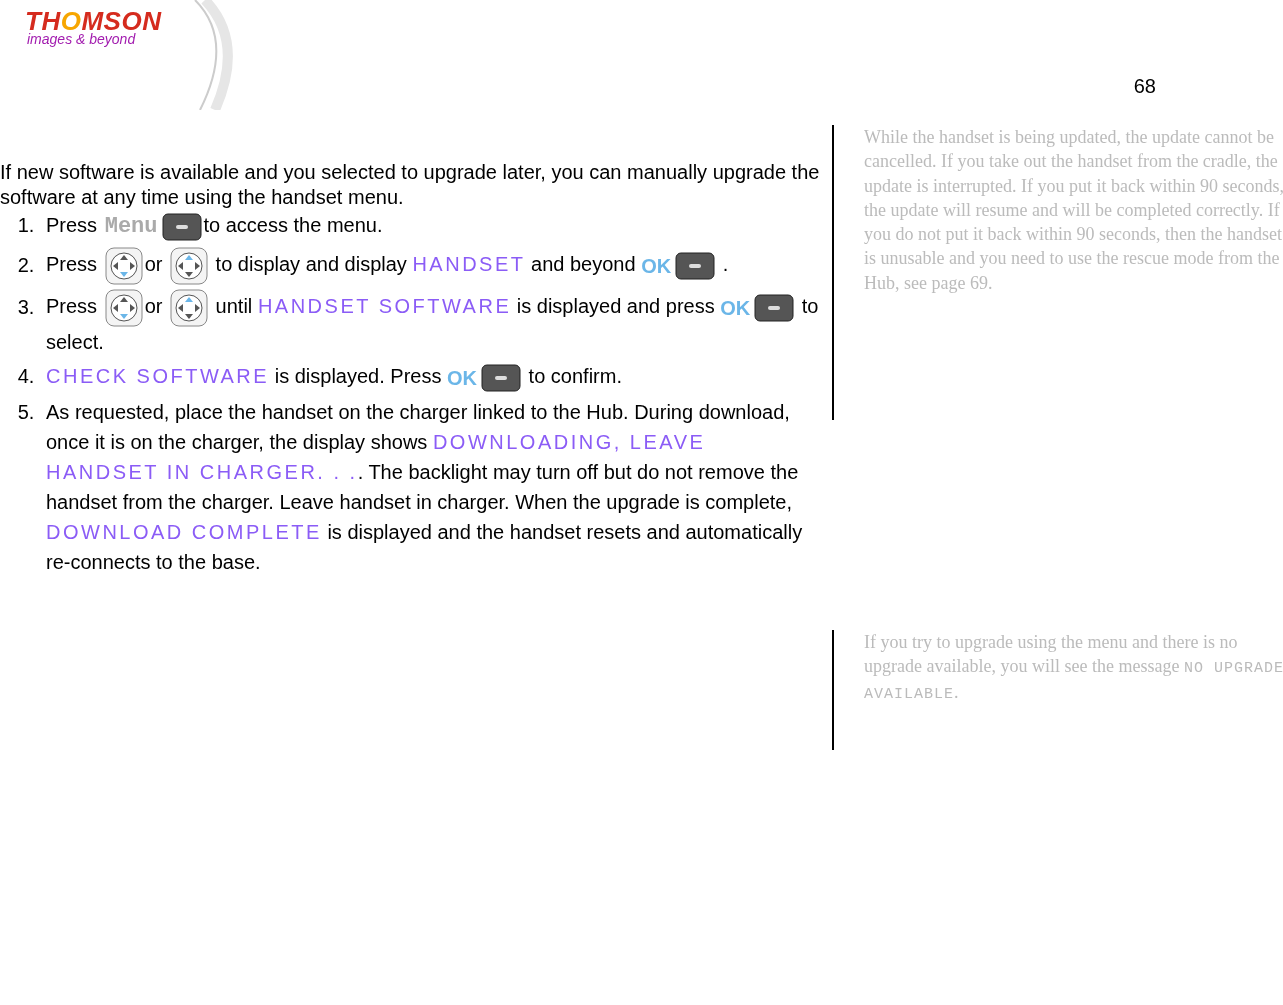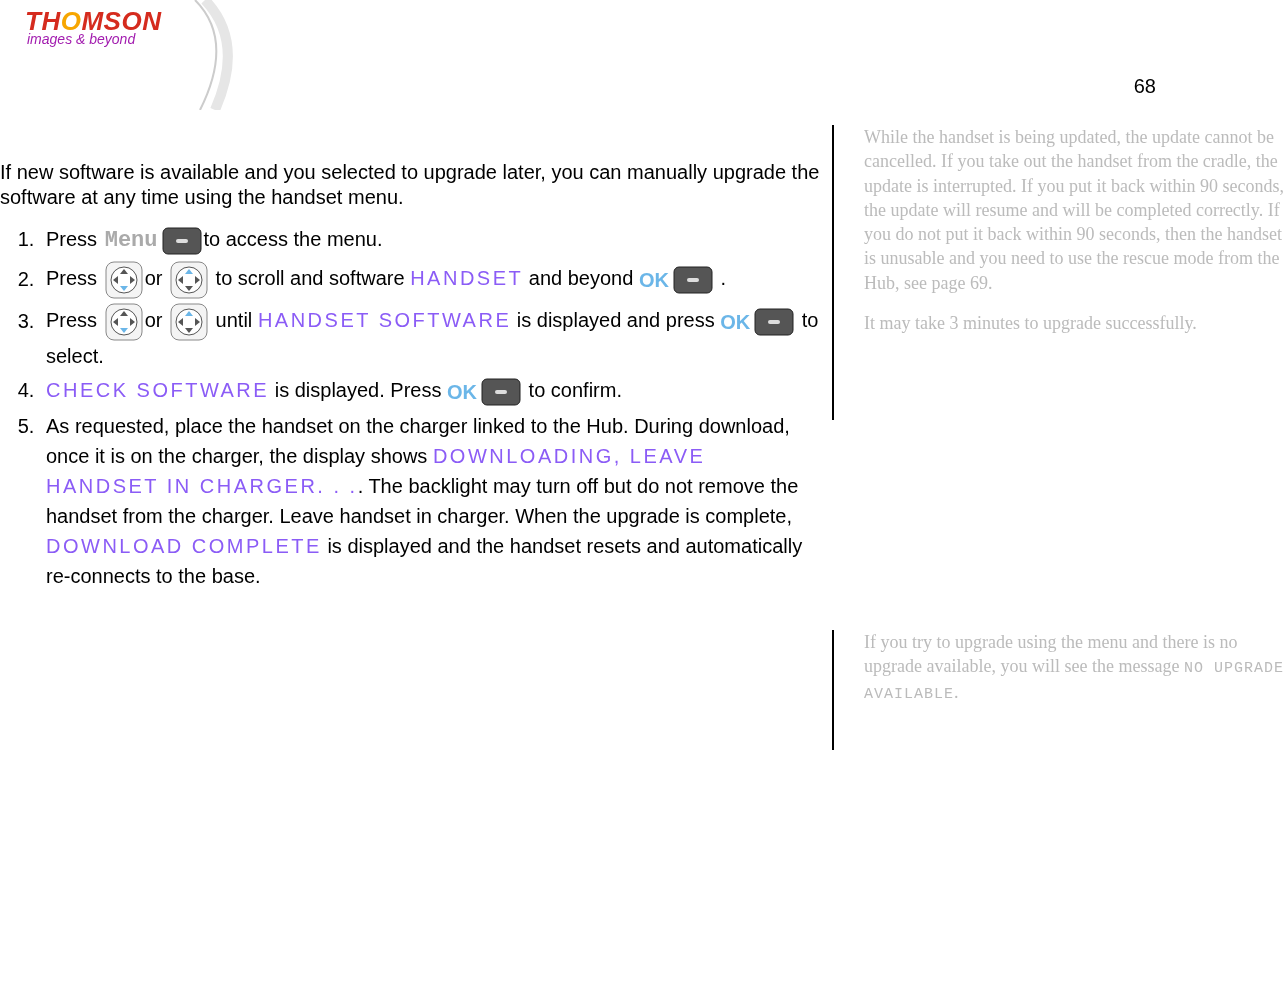--- a/index.html
+++ b/index.html
@@ -60,21 +60,21 @@
     width: 825px;
   }
   h1 {
     font-size: 27px;
     font-weight: bold;
     margin: 0 0 8px 0;
   }
   .intro {
     font-size: 20px;
     line-height: 1.25;
-    margin: 0 0 14px 0;
+    margin: 0 0 0 0;
   }
   ol {
     margin: 0;
     font-size: 20px;
   }
   ol > li {
     padding-left: 6px;
     margin-bottom: 4px;
     line-height: 1.5;
   }
@@ -170,21 +170,21 @@
               <polygon points="30,19 25,15 25,23" fill="#555"></polygon>
             </svg></span><span>or</span>
         <span class="btn-icon"><svg width="38" height="38">
               <rect x="1" y="1" width="36" height="36" rx="8" fill="#f4f4f4" stroke="#888"></rect>
               <circle cx="19" cy="19" r="13" fill="#fff" stroke="#555"></circle>
               <polygon points="19,8 23,13 15,13" fill="#6bb6e8"></polygon>
               <polygon points="19,30 23,25 15,25" fill="#555"></polygon>
               <polygon points="8,19 13,15 13,23" fill="#555"></polygon>
               <polygon points="30,19 25,15 25,23" fill="#555"></polygon>
             </svg></span>
-        <span>to scroll and software</span>
+        <span>to display and display</span>
         <span class="scrn">HANDSET</span>
         <span>and beyond</span>
         <span class="ok-label">OK</span><span class="btn-icon"><svg width="40" height="28">
               <rect x="1" y="1" width="38" height="26" rx="5" fill="#555" stroke="#222"></rect>
               <rect x="14" y="12" width="12" height="4" rx="2" fill="#ddd"></rect>
             </svg></span>
         <span>.</span>
       </li>
 
       <li>
@@ -229,21 +229,20 @@
         <span>As requested, place the handset on the charger linked to the Hub. During download, once it is on the charger, the display shows</span>
         <span class="scrn">DOWNLOADING, LEAVE HANDSET IN CHARGER. . .</span><span>.  The backlight may turn off but do not remove the handset from the charger. Leave handset in charger.  When the upgrade is complete,</span>
         <span class="scrn">DOWNLOAD COMPLETE</span>
         <span>is displayed and the handset resets and automatically re-connects to the base.</span>
       </li>
     </ol>
   </div>
 
   <div class="sidebar">
     <p>While the handset is being updated, the update cannot be cancelled. If you take out the handset from the cradle, the update is interrupted. If you put it back within 90 seconds, the update will resume and will be completed correctly. If you do not put it back within 90 seconds, then the handset is unusable and you need to use the rescue mode from the Hub, see page 69.</p>
-    <p>It may take 3 minutes to upgrade successfully.</p>
   </div>
   <div class="sidebar second">
     <p>
       <span>If you try to upgrade using the menu and there is no upgrade available, you will see the message </span><span class="no-upgrade">NO UPGRADE AVAILABLE</span><span>.</span>
     </p>
   </div>
 
 </div>
 
 </body></html>

